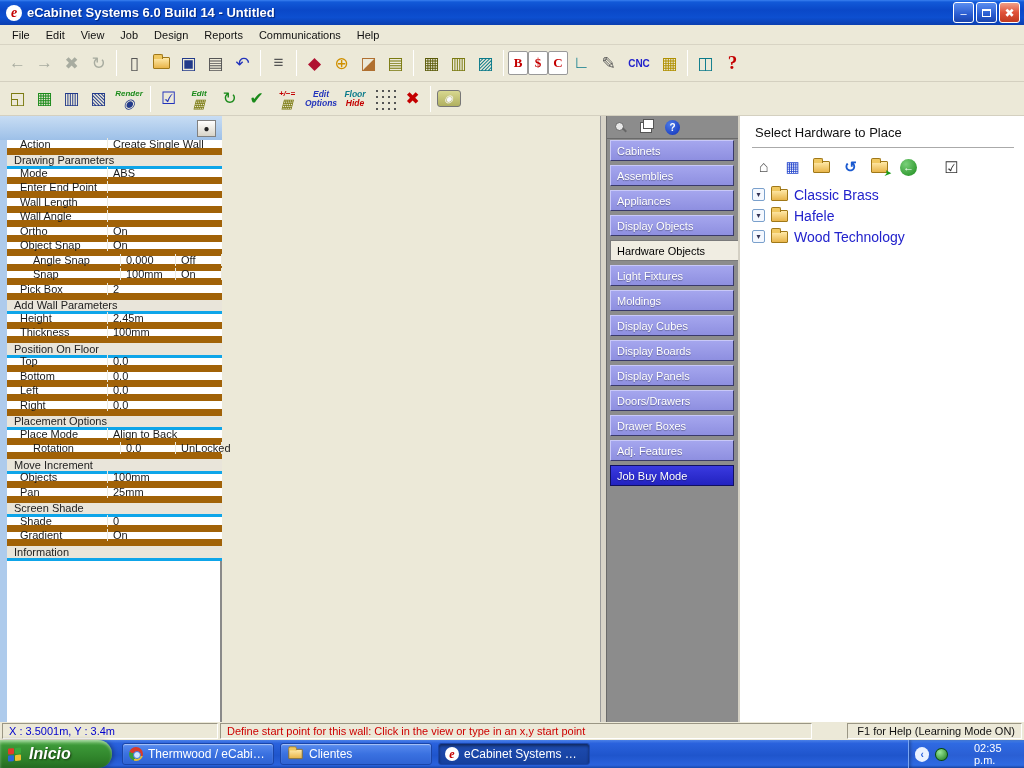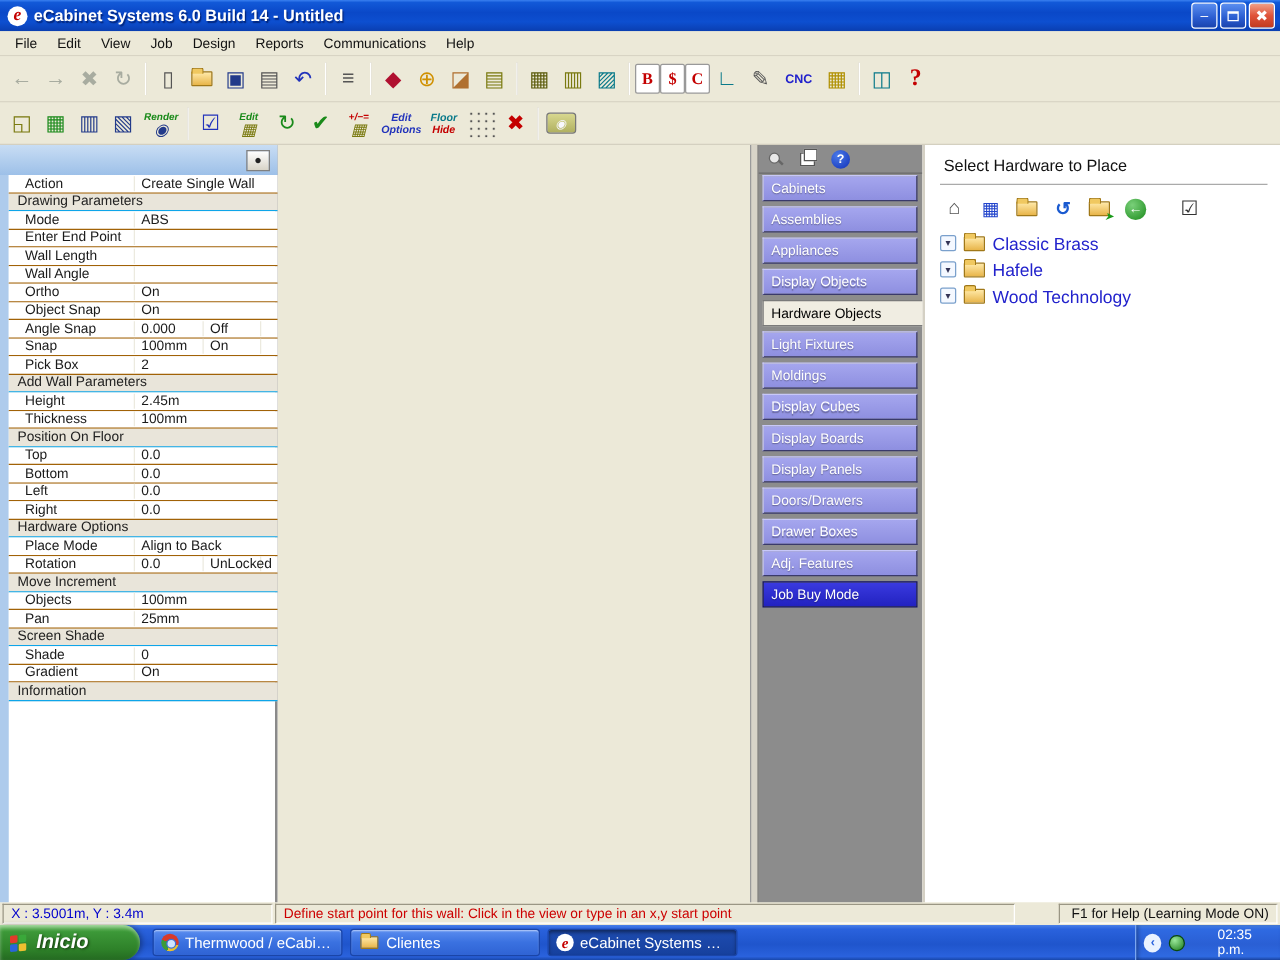--- a/index.html
+++ b/index.html
@@ -86,27 +86,27 @@
   .props { position:absolute; left:0; top:116px; width:222px; height:606px; background:#fff;
     border-right:2px solid #8a8a8a; }
   .pstrip { position:absolute; left:0; top:0; width:7px; height:606px; background:#aecbec; }
   .phead { position:absolute; left:0; top:0; width:222px; height:24px;
     background:linear-gradient(180deg,#c8ddf4,#9dc0e8); display:flex; align-items:center; justify-content:flex-end; }
   .phbtn { width:19px; height:17px; margin-right:6px; background:linear-gradient(180deg,#fff,#d8d4c8);
     border:1px solid #808080; display:flex; align-items:center; justify-content:center;
     font-size:10px; color:#222; }
   .prows { position:absolute; left:7px; top:24px; width:215px; }
   .prow { height:14.5px; display:flex; align-items:center; font-size:11px; color:#1a1a1a;
-    border-bottom:1px solid #a16207; background:#fff; }
+    border-bottom:7px solid #a16207; background:#fff;justify-content:flex-end; }
   .plab { width:101px; padding-left:13px; border-right:1px solid #eceadf; overflow:hidden; white-space:nowrap; }
   .pval { flex:1; padding-left:5px; overflow:hidden; white-space:nowrap; }
   .pvalA { width:55px; flex:none; padding-left:5px; border-right:1px solid #eceadf; }
   .pval2 { width:46px; flex:none; padding-left:5px; border-right:1px solid #eceadf; }
   .psec { height:14.5px; display:flex; align-items:center; font-size:11px; color:#222;
-    background:#e9e5da; border-bottom:1px solid #0ea5e9; padding-left:7px; }
+    background:#e9e5da; border-bottom:3px solid #0ea5e9; padding-left:7px; }
   
   .canvas { position:absolute; left:222px; top:116px; width:378px; height:606px;
     background-image:radial-gradient(rgba(0,0,0,0.75) 0.8px, transparent 1px),
       linear-gradient(180deg,#0b0b0b 0%,#1c1c1c 18%,#3c3c3c 40%,#6b6b6b 68%,#8f8f8f 88%,#999 100%);
     background-size:9px 9px, 100% 100%; overflow:hidden; border-left:1px solid #555; }
   .blh { position:absolute; left:0; top:9px; width:378px; height:1px; background:#2020c8; }
   .blv { position:absolute; left:359px; top:0; width:1px; height:606px; background:#2020c8; }
   .rdv { position:absolute; left:57px; top:0; width:1px; height:606px; background:#d81414; }
   .rdh { position:absolute; left:0; top:305px; width:378px; height:1px; background:#d81414; }
   .dim { position:absolute; left:58px; top:286px; width:260px; height:1px; background:#d81414; }
@@ -369,21 +369,21 @@
           <span class="pval">0.0</span>
         </div>
       <div class="prow">
           <span class="plab">Left</span>
           <span class="pval">0.0</span>
         </div>
       <div class="prow">
           <span class="plab">Right</span>
           <span class="pval">0.0</span>
         </div>
-      <div class="psec">Hardware Options</div>
+      <div class="psec">Placement Options</div>
       <div class="prow">
           <span class="plab">Place Mode</span>
           <span class="pval">Align to Back</span>
         </div>
       <div class="prow">
           <span class="plab">Rotation</span>
           <span class="pvalA">0.0</span>
           <span class="pval2">UnLocked</span>
         </div>
       <div class="psec">Move Increment</div>

